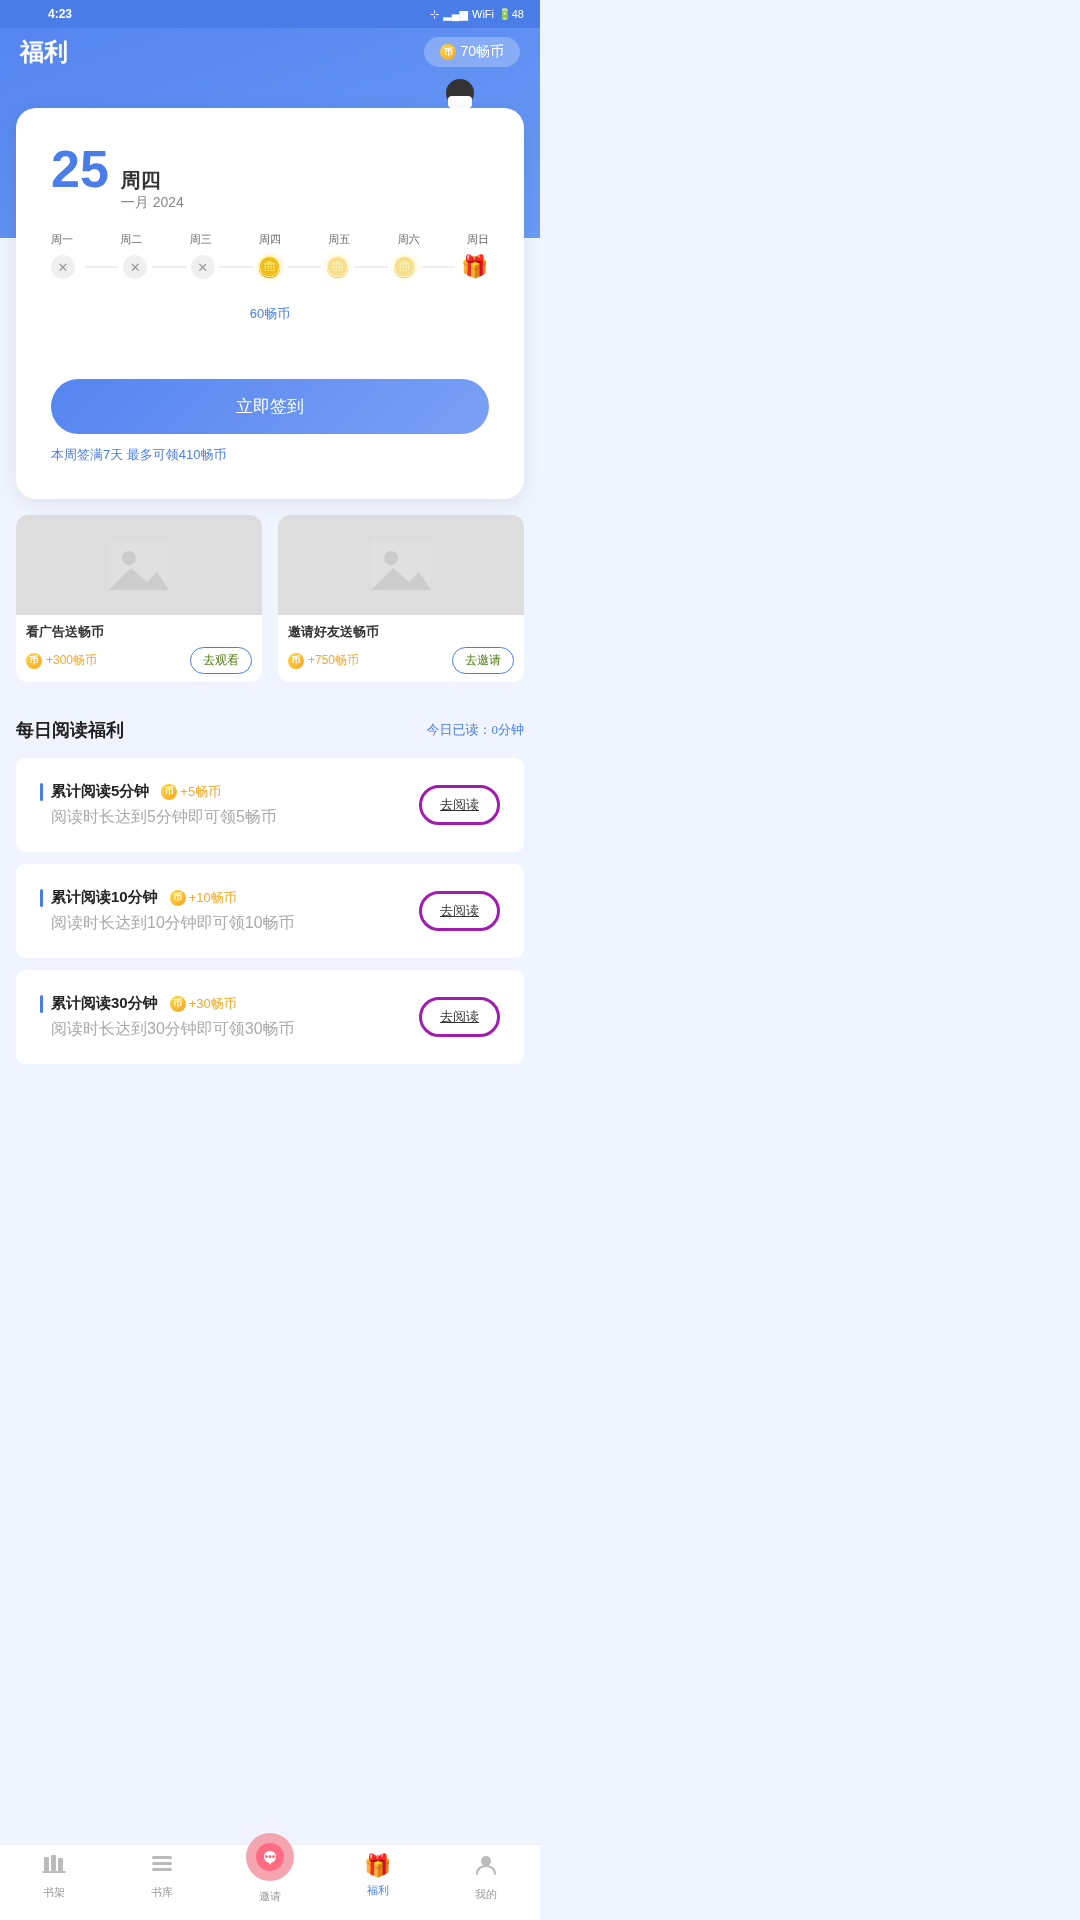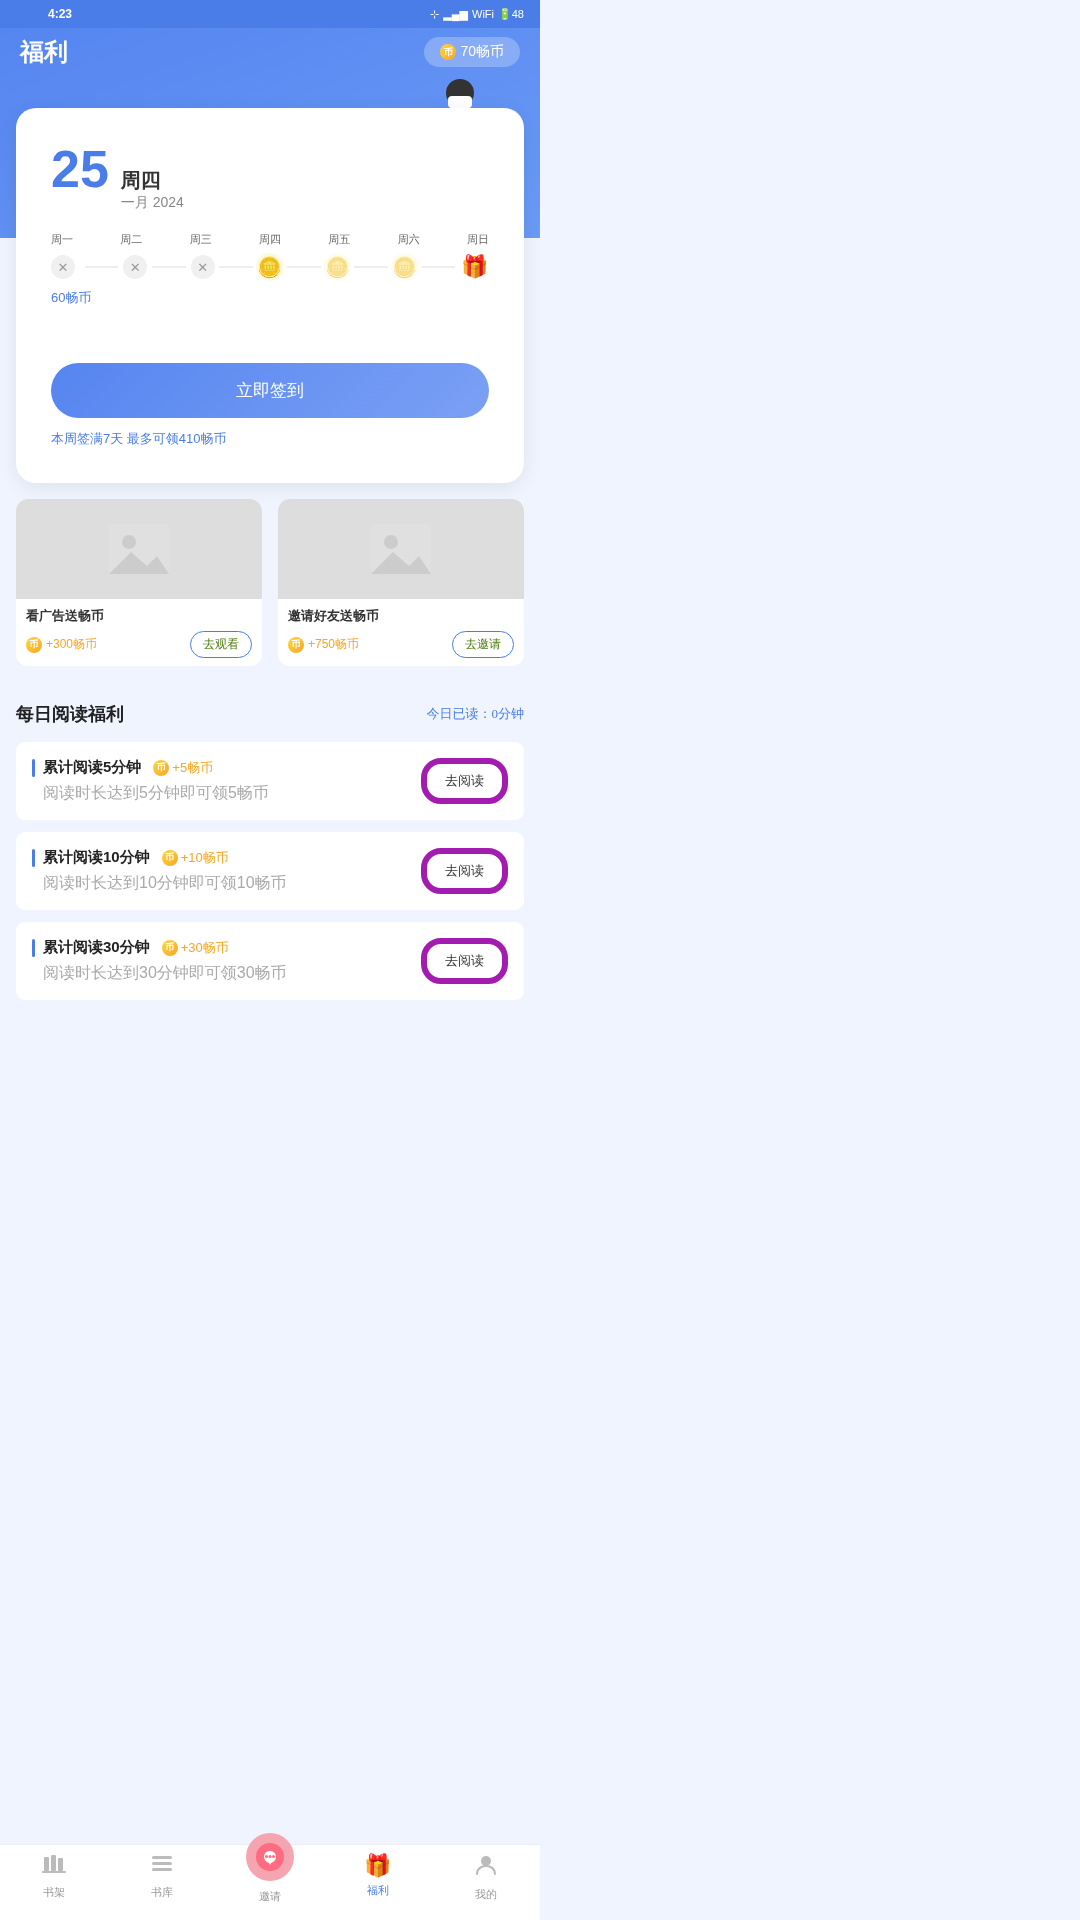--- a/index.html
+++ b/index.html
@@ -84,21 +84,21 @@
     .week-label { font-size: 11px; color: #666; }
     .week-icon {
       width: 28px; height: 28px;
       border-radius: 50%;
       display: flex; align-items: center; justify-content: center;
       font-size: 14px;
     }
     .week-icon.checked { background: #eee; color: #999; }
     .week-icon.coin { background: #fff8e1; color: #f5c842; font-size: 18px; }
     .week-icon.treasure { font-size: 20px; }
-    .checkin-coins { text-align: left; color: #4a7de8; font-size: 13px; margin-bottom: 4px; }
+    .checkin-coins { text-align: center; color: #4a7de8; font-size: 13px; margin-bottom: 4px; }
 
     
     .signin-btn {
       width: 100%;
       background: linear-gradient(135deg, #5585f0, #7ba0f5);
       border: none;
       border-radius: 30px;
       padding: 16px;
       color: white;
       font-size: 17px;
@@ -155,41 +155,42 @@
       margin-bottom: 16px;
     }
     .daily-title { font-size: 18px; font-weight: 700; color: #222; }
     .daily-status { font-size: 13px; color: #999; }
     .daily-status span { color: #4a7de8; font-family: Liberation Serif, serif; }
 
     
     .task-item {
       background: white;
       border-radius: 9px;
-      padding: 16px;
+      padding: 24px;
       margin-bottom: 12px;
       display: flex;
       align-items: center;
       justify-content: center;
     }
     .task-left { flex: 1; }
     .task-title-row { display: flex; align-items: center; gap: 8px; margin-bottom: 6px; }
     .task-blue-bar { width: 3px; height: 18px; background: #4a7de8; border-radius: 2px; }
     .task-title { font-size: 15px; font-weight: 600; color: #222; }
     .task-reward { display: flex; align-items: center; gap: 3px; font-size: 13px; color: #f5a623; margin-left: 4px; }
     .task-desc { font-size: 16px; color: #aaa; margin-left: 11px; }
     .task-btn {
       background: white;
-      border: 6px solid #a21caf;
+      border: 3px solid #a21caf;
       border-radius: 20px;
       padding: 8px 18px;
       font-size: 13px;
       color: #333;
       cursor: pointer;
       white-space: nowrap;
+      text-decoration: underline;
     }
 
     
     .bottom-nav {
       position: fixed;
       bottom: 0;
       width: 540px;
       background: white;
       border-top: 1px solid #eee;
       display: flex;
@@ -273,21 +274,21 @@
   
   <div class="date-section">
     <span class="date-day">25</span>
     <div class="date-info">
       <span class="date-weekday">周四</span>
       <span class="date-month-year">一月 2024</span>
     </div>
   </div>
 
   
-  <div style="margin-bottom:8px;">
+  <div style="margin-bottom:24px;">
     <div style="display:flex; justify-content:space-between; margin-bottom:6px;">
       <span class="week-label">周一</span>
       <span class="week-label">周二</span>
       <span class="week-label">周三</span>
       <span class="week-label">周四</span>
       <span class="week-label">周五</span>
       <span class="week-label">周六</span>
       <span class="week-label">周日</span>
     </div>
     <div style="display:flex; align-items:center; justify-content:space-between;">

